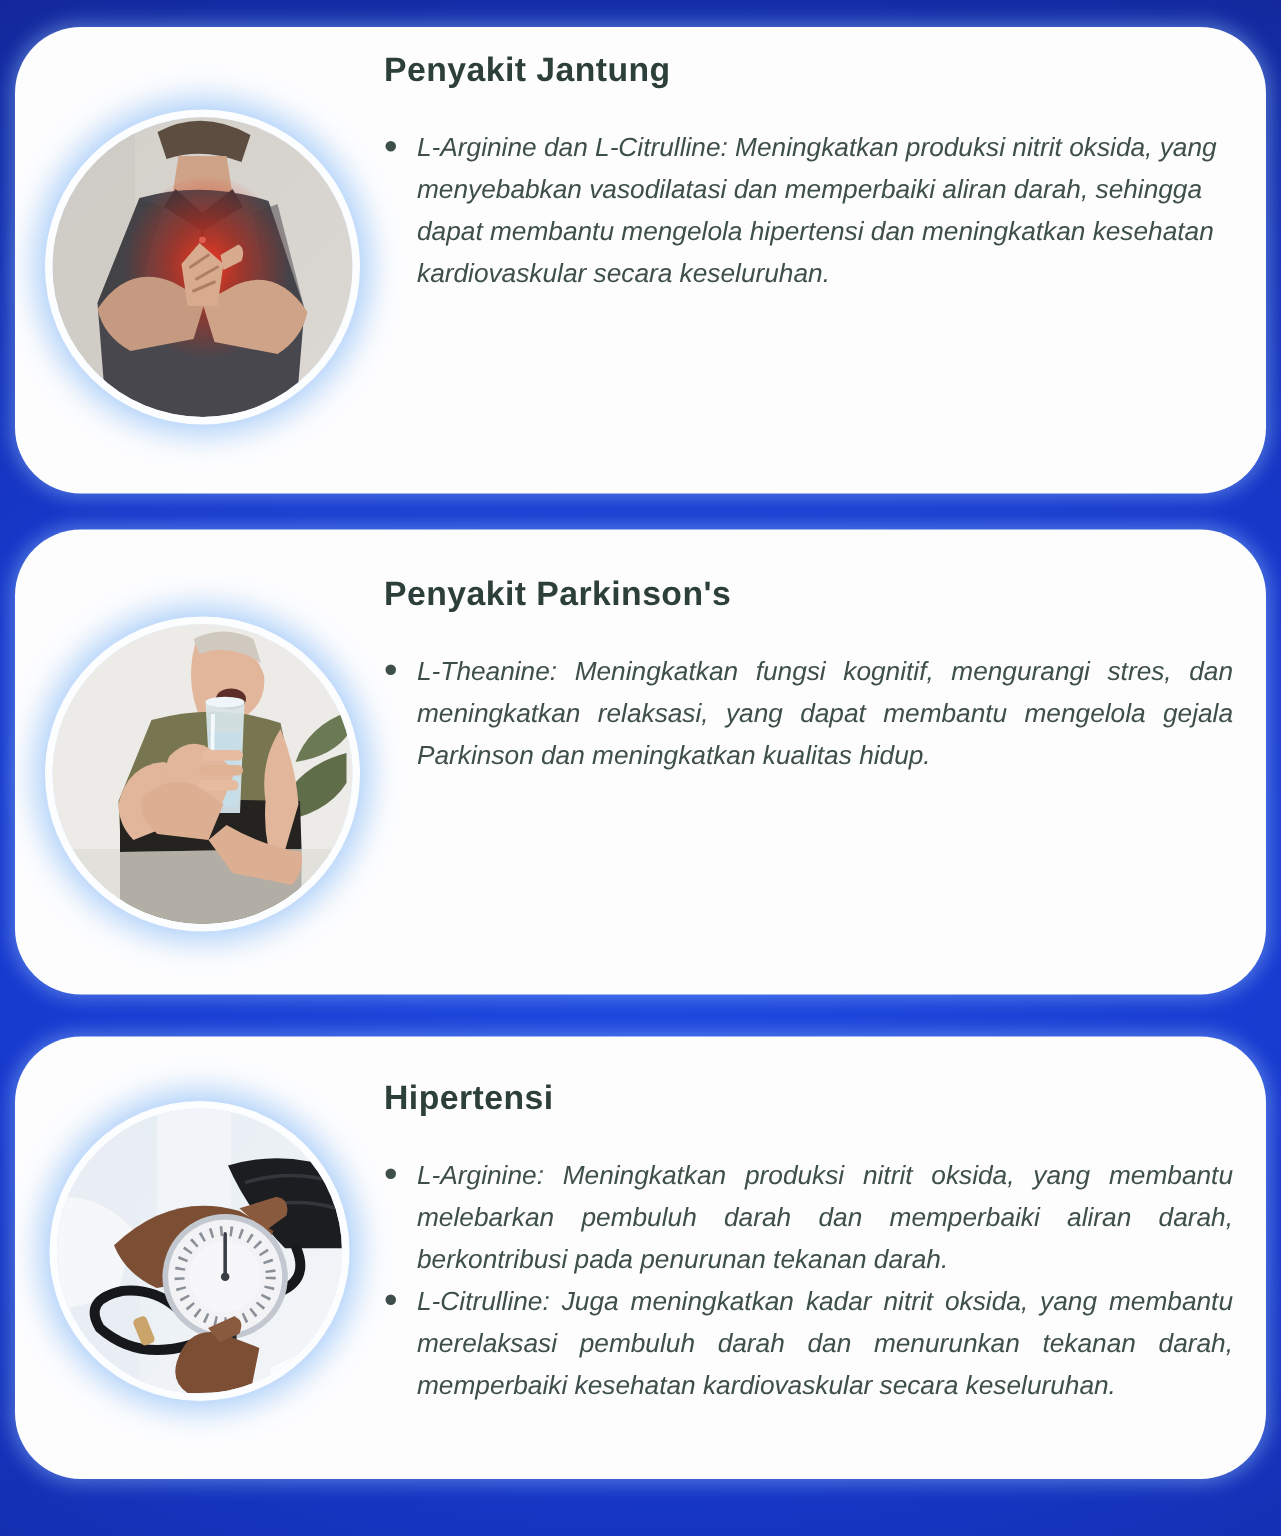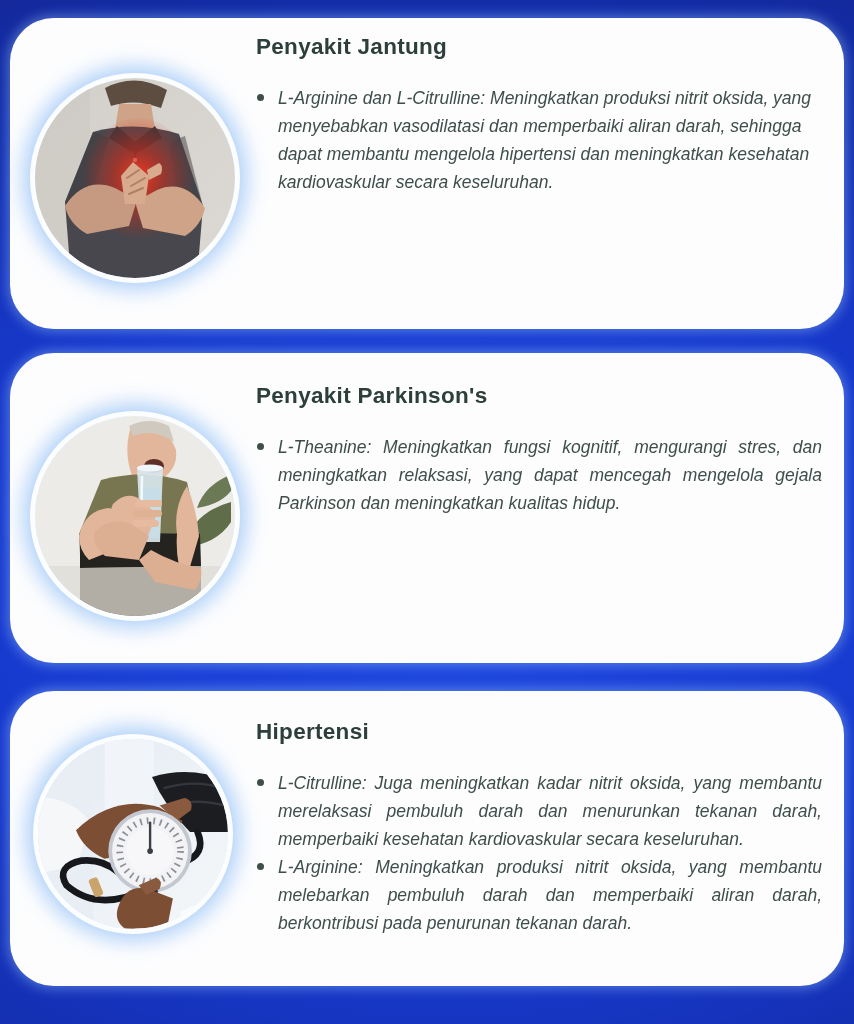--- a/index.html
+++ b/index.html
@@ -128,21 +128,21 @@
         <rect x="100" y="84" width="27" height="7" rx="3.5" fill="#e6bb9f"></rect>
         <rect x="98" y="94" width="29" height="7" rx="3.5" fill="#dfb294"></rect>
         <rect x="97" y="104" width="27" height="7" rx="3.5" fill="#e6bb9f"></rect>
         <path d="M60 116 Q76 100 96 108 L114 120 L104 144 L70 140 Q56 128 60 116 Z" fill="#dcae92"></path>
         <path d="M166 152 Q140 148 116 134 L104 144 L120 166 L160 174 Q168 164 166 152 Z" fill="#dcae92"></path>
       </svg>
     </div>
     <div class="content">
       <h2 class="card-title">Penyakit Parkinson's</h2>
       <ul class="bullets justified">
-        <li>L-Theanine: Meningkatkan fungsi kognitif, mengurangi stres, dan meningkatkan relaksasi, yang dapat mencegah mengelola gejala Parkinson dan meningkatkan kualitas hidup.</li>
+        <li>L-Theanine: Meningkatkan fungsi kognitif, mengurangi stres, dan meningkatkan relaksasi, yang dapat membantu mengelola gejala Parkinson dan meningkatkan kualitas hidup.</li>
       </ul>
     </div>
   </section>
 
   <section class="card card3">
     <div class="photo-wrap pw3">
       <svg viewBox="0 0 200 200" xmlns="http://www.w3.org/2000/svg">
         <defs>
           <linearGradient id="p3bg" x1="0" y1="0" x2="1" y2="1">
             <stop offset="0" stop-color="#e3ebf2"></stop>
@@ -168,19 +168,19 @@
         <line x1="118" y1="118" x2="118" y2="88" stroke="#3a3e46" stroke-width="2.5" stroke-linecap="round"></line>
         <circle cx="118" cy="118" r="3" fill="#3a3e46"></circle>
         <rect x="110" y="158" width="16" height="14" fill="#23252a"></rect>
         <path d="M84 178 Q92 152 116 158 L142 168 L136 198 L92 200 Q80 192 84 178 Z" fill="#7c4e34"></path>
         <path d="M106 154 L124 146 Q132 148 128 158 L114 164 Z" fill="#8a5a3e"></path>
       </svg>
     </div>
     <div class="content">
       <h2 class="card-title">Hipertensi</h2>
       <ul class="bullets justified">
+        <li>L-Arginine: Meningkatkan produksi nitrit oksida, yang membantu melebarkan pembuluh darah dan memperbaiki aliran darah, berkontribusi pada penurunan tekanan darah.</li>
         <li>L-Citrulline: Juga meningkatkan kadar nitrit oksida, yang membantu merelaksasi pembuluh darah dan menurunkan tekanan darah, memperbaiki kesehatan kardiovaskular secara keseluruhan.</li>
-        <li>L-Arginine: Meningkatkan produksi nitrit oksida, yang membantu melebarkan pembuluh darah dan memperbaiki aliran darah, berkontribusi pada penurunan tekanan darah.</li>
       </ul>
     </div>
   </section>
 
 </div>
 
 </body></html>

